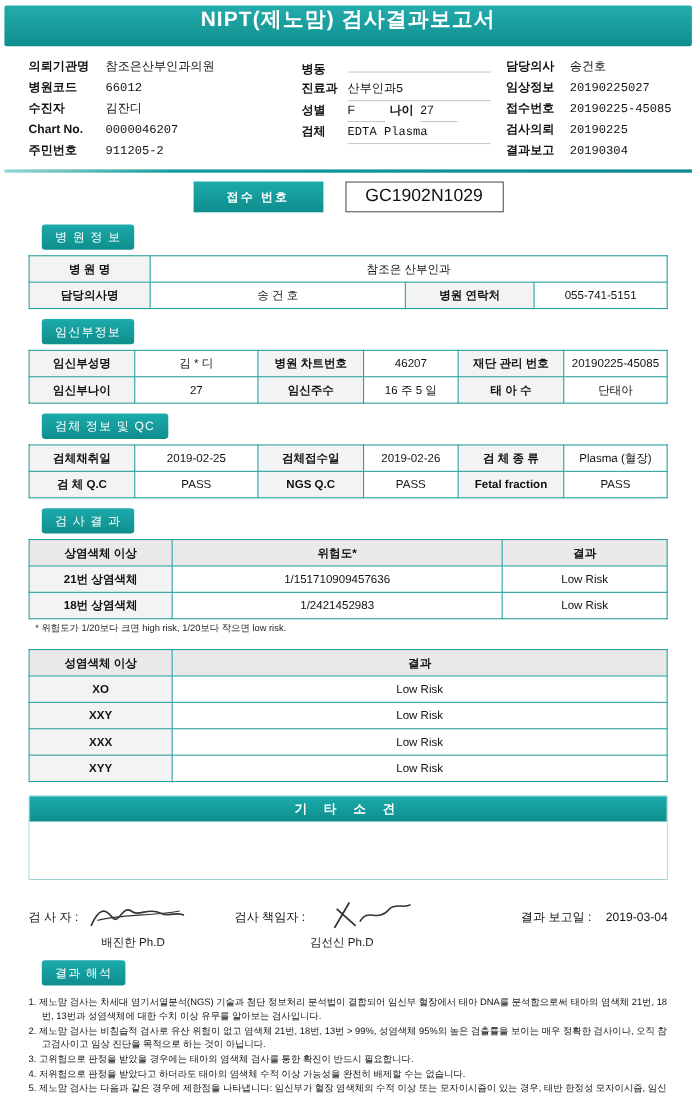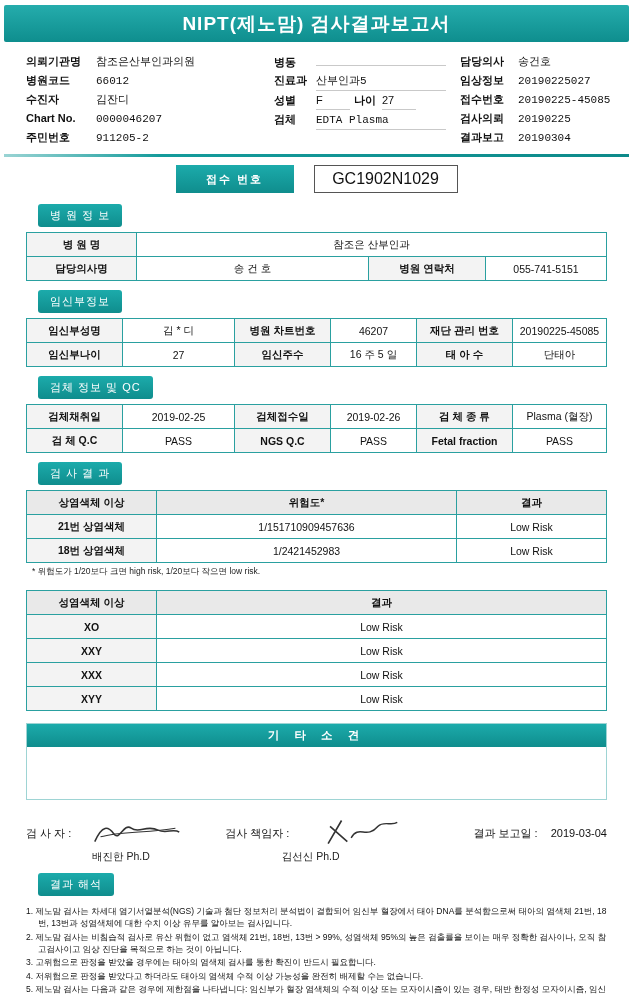--- a/index.html
+++ b/index.html
@@ -3,21 +3,21 @@
 <meta charset="utf-8">
 <style>
   * { margin:0; padding:0; box-sizing:border-box; }
   html,body { background:#ffffff; }
   body { width:633px; font-family:"Liberation Sans","DejaVu Sans",sans-serif; color:#111; }
   .page { width:633px; min-height:997px; background:#fff; position:relative; }
 
   
   .banner { margin:5px 4px 0; height:37px; background:linear-gradient(#25acac,#0e8e8e);
             color:#fff; font-size:19px; font-weight:bold; letter-spacing:1px;
-            display:flex; align-items:center; justify-content:center; border-radius:2px; }
+            display:flex; align-items:flex-start; justify-content:center; border-radius:2px; }
 
   
   .info { display:flex; padding:10px 26px 2px; }
   .col { display:flex; flex-direction:column; }
   .col-left { width:248px; }
   .col-mid { width:186px; }
   .col-right { flex:1; }
   .field { display:flex; align-items:baseline; font-size:11px; line-height:18px; }
   .flabel { font-weight:bold; flex:0 0 auto; }
   .col-left .flabel { width:70px; }
@@ -52,21 +52,21 @@
   .gap10 { height:10px; }
 
   
   .other { margin:12px 26px 0; border:1px solid #9ed4d4; }
   .other-head { background:linear-gradient(#1cabab,#0f8d8d); color:#fff; font-weight:bold; font-size:11.5px;
                 text-align:center; padding:4px 11px; letter-spacing:6px; }
   .other-body { height:52px; background:#fff; }
 
   
   .sign-row { display:flex; align-items:center; margin:16px 26px 0; font-size:11px; }
-  .sign-group { display:flex; align-items:center; gap:18px; }
+  .sign-group { display:flex; align-items:center; gap:6px; }
   .sign-group + .sign-group { margin-left:40px; }
   .sig { width:96px; height:34px; }
   .sign-date { margin-left:auto; font-size:11px; }
   .sign-date .dt { margin-left:10px; }
   .sign-names { display:flex; margin:0 26px; font-size:10.5px; color:#222; }
   .sign-names .n1 { margin-left:66px; }
   .sign-names .n2 { margin-left:132px; }
 
   
   .interp { margin:4px 26px 0; font-size:8.5px; line-height:1.45; color:#111; }

